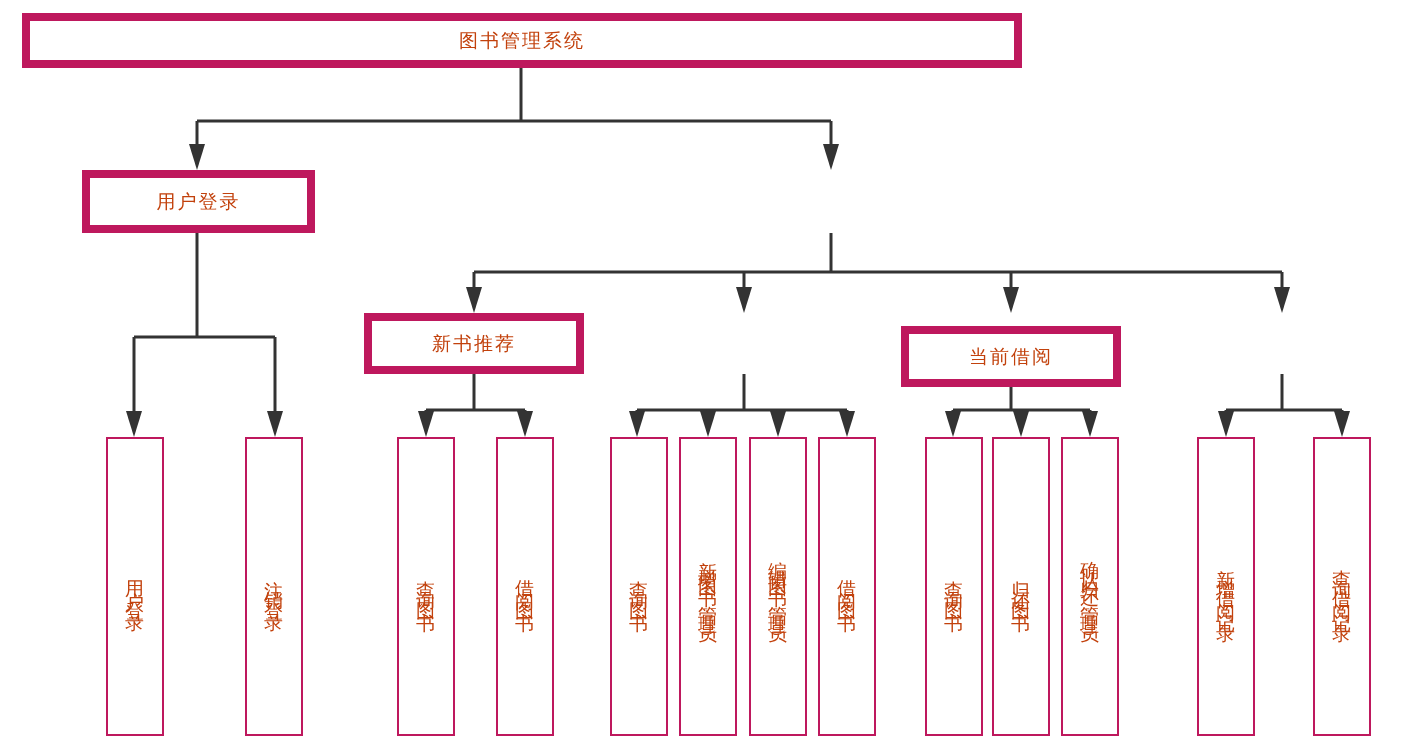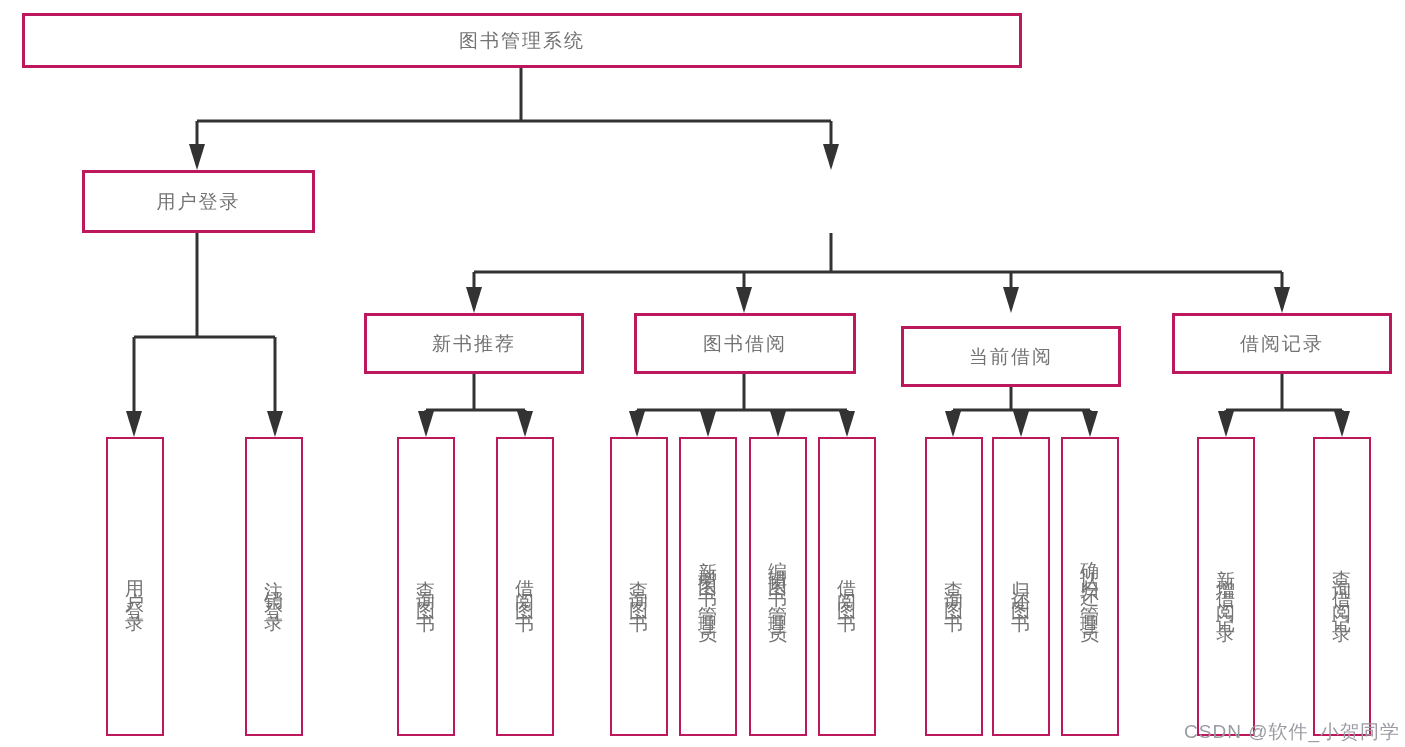--- a/index.html
+++ b/index.html
@@ -13,22 +13,22 @@
     overflow: hidden;
   }
   #connectors {
     position: absolute;
     left: 0; top: 0;
     z-index: 1;
   }
   .node {
     position: absolute;
     background: #ffffff;
-    border: 3px solid #be185d;
-    color: #737373;
+    border: 8px solid #be185d;
+    color: #c2410c;
     display: flex;
     align-items: center;
     justify-content: center;
     z-index: 2;
     font-size: 19px;
     letter-spacing: 2px;
     white-space: nowrap;
   }
   .leaf {
     border-width: 2.5px;
@@ -116,23 +116,21 @@
         <line x1="1342" y1="410" x2="1342" y2="416" stroke="#333333" stroke-width="3"></line>
         <polygon points="1334,411 1350,411 1342,437" fill="#333333"></polygon>
       </g>
     </svg>
 
   <div class="node" style="left:22px; top:13px; width:1000px; height:55px;">图书管理系统</div>
 
   <div class="node" style="left:82px; top:170px; width:233px; height:63px;">用户登录</div>
 
   <div class="node" style="left:364px; top:313px; width:220px; height:61px;">新书推荐</div>
-  <div class="node" style="left:634px; top:313px; width:222px; height:61px;">图书借阅</div>
   <div class="node" style="left:901px; top:313px; width:220px; height:61px;margin-top:13px;">当前借阅</div>
-  <div class="node" style="left:1172px; top:313px; width:220px; height:61px;">借阅记录</div>
 
   <div class="node leaf" style="left:106px; top:437px; width:58px; height:299px;">
     <span class="vtext">用户登录</span>
   </div>
   <div class="node leaf" style="left:245px; top:437px; width:58px; height:299px;">
     <span class="vtext">注销登录</span>
   </div>
 
   <div class="node leaf" style="left:397px; top:437px; width:58px; height:299px;">
     <span class="vtext">查询图书</span>
@@ -164,14 +162,13 @@
     <span class="vtext" style="letter-spacing:9px;">确认归还（管理员）</span>
   </div>
 
   <div class="node leaf" style="left:1197px; top:437px; width:58px; height:299px;">
     <span class="vtext">新增借阅记录</span>
   </div>
   <div class="node leaf" style="left:1313px; top:437px; width:58px; height:299px;">
     <span class="vtext">查询借阅记录</span>
   </div>
 
-  <div id="watermark">CSDN @软件_小贺同学</div>
 </div>
 
 </body></html>

